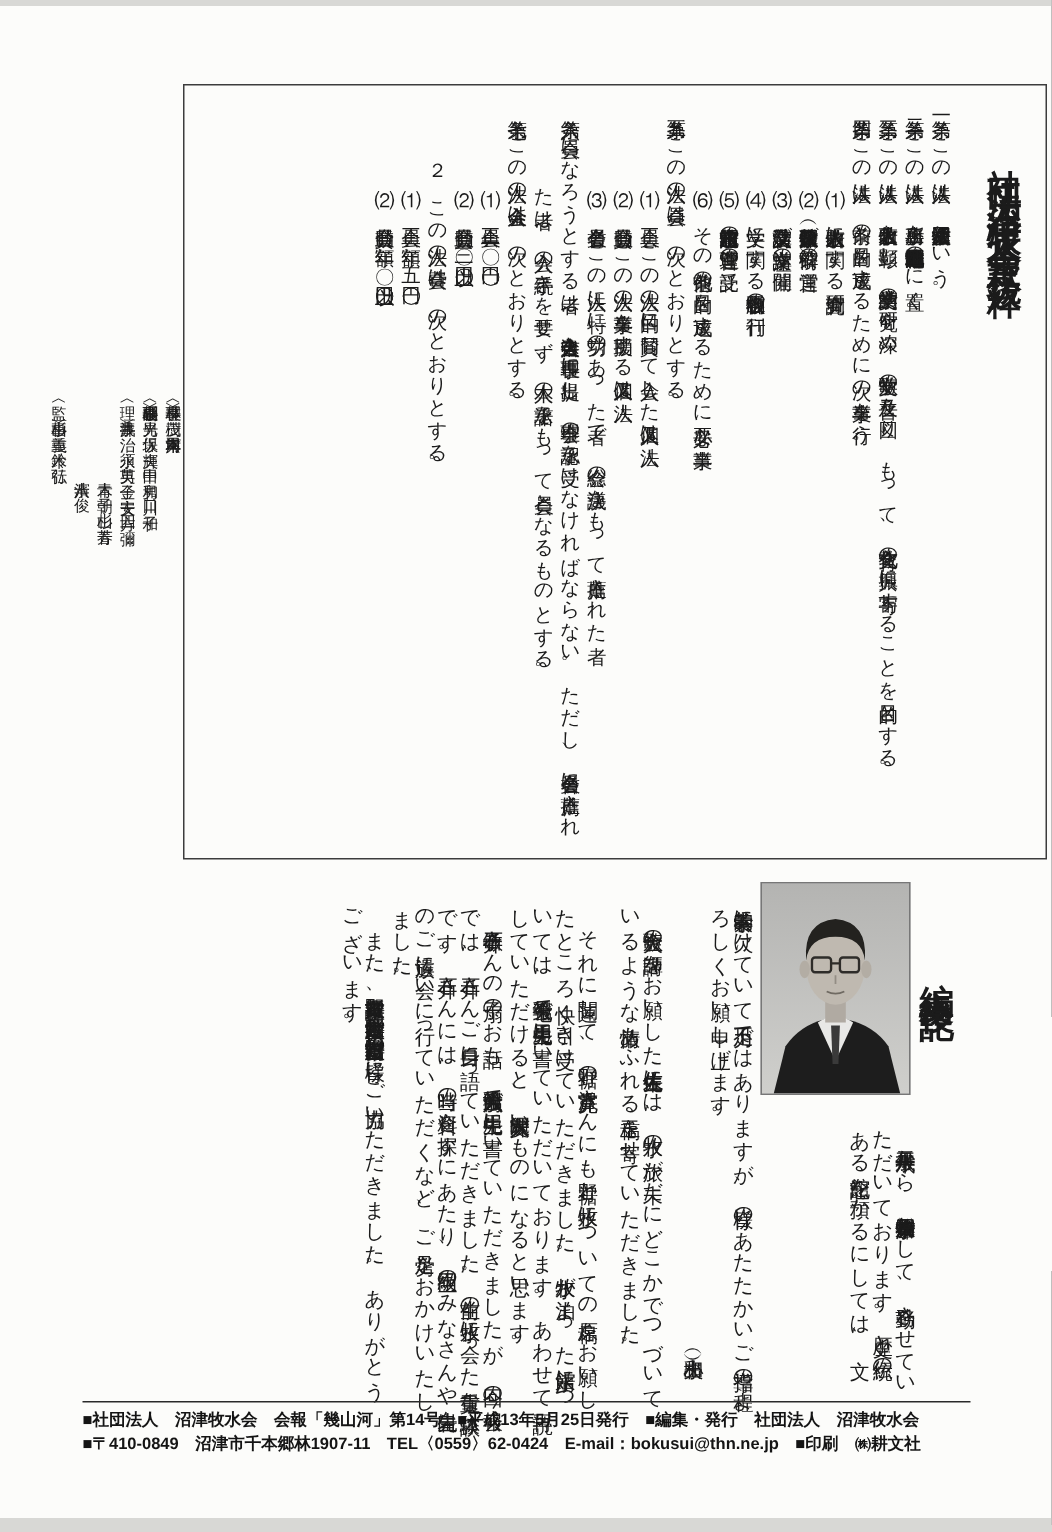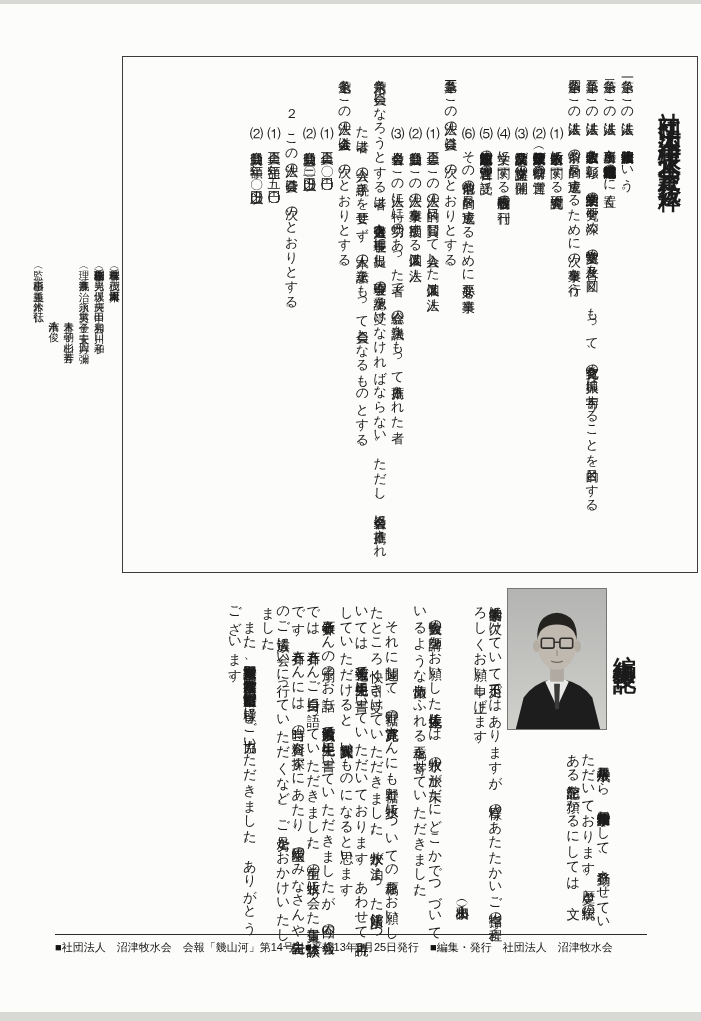--- a/index.html
+++ b/index.html
@@ -59,21 +59,21 @@
   .ed-body p{margin:0;margin-block-end:3px;}
   .ed-body .ind{text-indent:1em;}
   .ed-body .gap{margin-block-end:13px;}
   .ed-body .sig{text-align:end;padding-inline-end:3em;margin-block-end:12px;}
 
   
   .footer-rule{position:absolute;left:55px;top:934px;width:592px;height:1px;background:#2a2a2a;}
   .footer{
     position:absolute;left:55px;top:939px;width:600px;
     font-family:"Liberation Sans","DejaVu Sans",sans-serif;
-    font-size:11px;font-weight:normal;color:#141414;
+    font-size:11px;font-weight:bold;color:#141414;
   }
   .footer div{white-space:nowrap;line-height:16px;}
 </style>
 </head>
 <body>
 
 <div class="page">
   <div class="scan-edge top"></div>
   <div class="scan-edge bottom"></div>
 
@@ -134,14 +134,15 @@
       <p class="sig">（小出和夫）</p>
       <p class="ind gap">短歌大会の講師をお願いした佐佐木先生には、牧水の旅が未だにどこかでつづいているような旅情あふれる玉稿を寄せていただきました。</p>
       <p class="ind">それに関連して、裾野の芹沢充寛さんにも裾野と牧水についての原稿をお願いしたところ快く引き受けていただきました。牧水が泊まった清水館については、会報第七号で中尾勇先生に書いていただいております。あわせて再読していただけると、大変興味深いものになると思います。</p>
       <p class="ind">石井敏子さんの扇子のお話も、以前会報第六号で中尾先生に書いていただきましたが、今回の会報では、石井さんご自身に語っていただきました。生前の牧水に会った貴重な体験談です。石井さんには、当時の資料を探すにあたり、同級生のみなさんや白岩先生のご遺族に会いに行っていただくなど、ご足労をおかけいたしました。</p>
       <p class="ind">また、裾野市産業振興課、裾野市立鈴木図書館、裾野市立富士山資料館の皆様にご協力いただきました。ありがとうございます。</p>
     </div>
 
   <div class="footer-rule"></div>
   <footer class="footer">
     <div>■社団法人　沼津牧水会　会報「幾山河」第14号　■平成13年5月25日発行　■編集・発行　社団法人　沼津牧水会</div>
+    <div>■〒410-0849　沼津市千本郷林1907-11　TEL〈0559〉62-0424　E-mail：bokusui@thn.ne.jp　■印刷　㈱耕文社</div>
   </footer>
 </div>
 
 </body></html>

